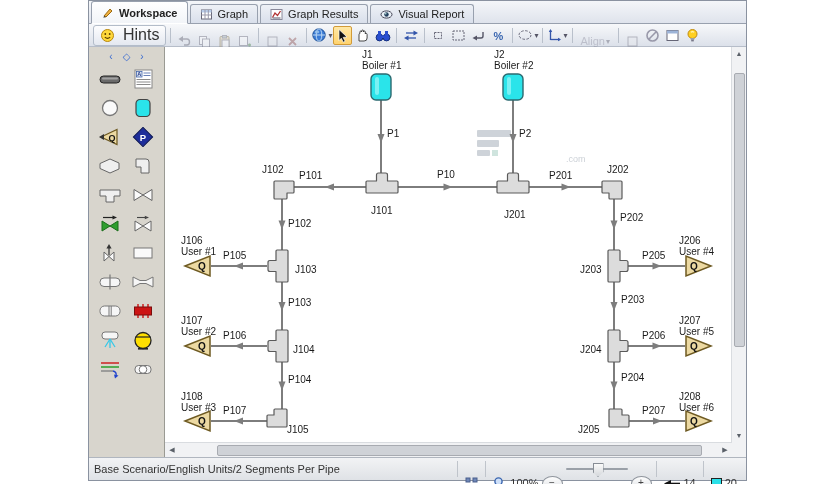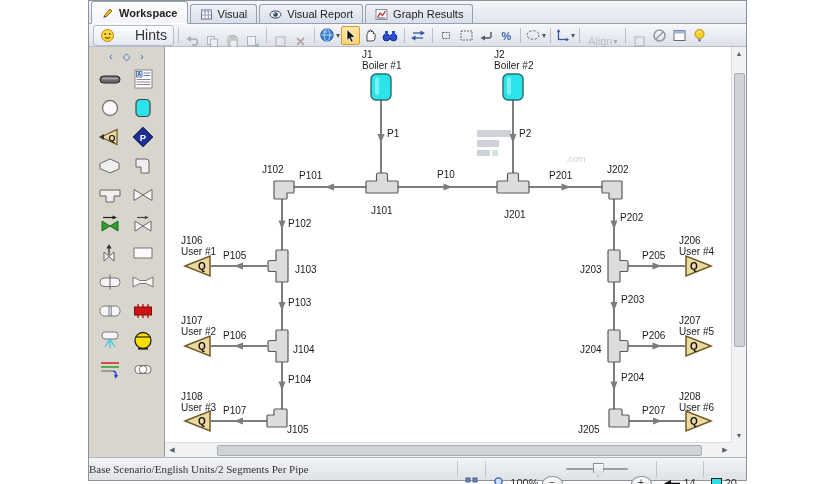--- a/index.html
+++ b/index.html
@@ -16,21 +16,21 @@
   .tab.active{background:linear-gradient(#ffffff,#f2f4f8);font-weight:bold;height:21px;margin-bottom:-1px;
        border-bottom:1px solid #fff;}
   
   .toolbar{height:22px;flex:0 0 22px;display:flex;align-items:center;gap:1px;padding:0 4px;
            background:linear-gradient(#f7f8fa,#dce1ea);border-bottom:1px solid #b6bdc9;}
   .tbtn{height:19px;min-width:19px;display:flex;align-items:center;justify-content:center;border-radius:2px;
         color:#445;}
   .tbtn.disabled{opacity:.4;margin-top:12px;}
   .tbtn.active{background:linear-gradient(#ffe8a6,#ffd36e);border:1px solid #d29b38;box-sizing:border-box;}
   .tsep{width:1px;height:15px;background:#b9c0cb;margin:0 3px;flex:0 0 1px;}
-  .hints{display:flex;align-items:center;gap:20px;font-size:14px;color:#333;padding:0 6px;height:19px;
+  .hints{display:flex;align-items:center;gap:8px;font-size:16px;color:#333;padding:0 6px;height:19px;
          border:1px solid #b3bcc9;border-radius:3px;background:linear-gradient(#fdfdfe,#e4e8f0);}
   .drop{font-size:8px;color:#556;margin-left:1px;}
   .alignlbl{font-size:11px;color:#889;}
   
   .main{flex:1;display:flex;min-height:0;}
   .toolbox{width:75px;flex:0 0 75px;background:#d8d5cd;border-right:1px solid #9a9a93;
            display:flex;flex-direction:column;align-items:center;}
   .tb-nav{display:flex;gap:10px;align-items:center;color:#3a6bd0;font-size:10px;margin:4px 0 7px;}
   .tb-nav span{cursor:default;}
   .tb-grid{display:grid;grid-template-columns:26px 26px;column-gap:7px;row-gap:9px;}
@@ -52,21 +52,21 @@
            border-left:1px solid #d9dce0;z-index:3;}
   .hscroll{position:absolute;left:0;bottom:0;right:14px;height:14px;background:#f1f2f4;
            border-top:1px solid #d9dce0;z-index:3;}
   .scorner{position:absolute;right:0;bottom:0;width:14px;height:14px;background:#f1f2f4;z-index:3;}
   .sarrow{position:absolute;color:#5a6068;font-size:7px;line-height:14px;width:14px;text-align:center;}
   .vthumb{position:absolute;left:2px;width:9px;background:#cfd2d7;border:1px solid #a8abb1;border-radius:2px;}
   .hthumb{position:absolute;top:2px;height:9px;background:#cfd2d7;border:1px solid #a8abb1;border-radius:2px;}
   
   .statusbar{height:22px;flex:0 0 22px;display:flex;align-items:center;font-size:11px;color:#333;
              background:linear-gradient(#f2f3f5,#dfe2e6);border-top:1px solid #b0b6bf;}
-  .sb-left{flex:1;white-space:nowrap;overflow:hidden;font-family:Liberation Serif, serif;}
+  .sb-left{flex:1;padding-left:5px;white-space:nowrap;overflow:hidden;}
   .sb-sep{width:1px;height:16px;background:#bfc4cb;margin:0 4px;}
   .sb-item{display:flex;align-items:center;gap:3px;padding:0 3px;white-space:nowrap;margin-top:28px;}
   .zbtn{width:13px;height:13px;border:1px solid #8f959d;border-radius:50%;
         background:linear-gradient(#fdfdfd,#dfe2e6);display:flex;align-items:center;justify-content:center;
         font-size:10px;line-height:10px;color:#444;}
   .slider{position:relative;width:62px;height:14px;margin:0 3px;}
   .slider .track{position:absolute;left:0;right:0;top:6px;height:2px;background:#9aa0a8;border-radius:1px;}
   .slider .thumb{position:absolute;left:27px;top:1px;width:9px;height:12px;background:linear-gradient(#fafafa,#d5d8dc);
         border:1px solid #878d95;clip-path:polygon(0 0,100% 0,100% 65%,50% 100%,0 65%);}
   .jsq{width:9px;height:9px;background:#2ae0e8;border:1px solid #222;display:inline-block;}
@@ -90,41 +90,41 @@
         <div class="tab">
           <span style="display: flex;">
             <svg width="13" height="13" viewBox="0 0 13 13">
               <rect x="1.5" y="2" width="10" height="9" fill="#fff" stroke="#667"></rect>
               <rect x="1.5" y="2" width="10" height="2.5" fill="#b8cbe8"></rect>
               <line x1="5" y1="2" x2="5" y2="11" stroke="#99a"></line>
               <line x1="8.3" y1="2" x2="8.3" y2="11" stroke="#99a"></line>
               <line x1="1.5" y1="7" x2="11.5" y2="7" stroke="#99a"></line>
             </svg>
           </span>
-          <span>Visual</span>
+          <span>Graph</span>
+        </div>
+        <div class="tab">
+          <span style="display: flex;">
+            <svg width="13" height="13" viewBox="0 0 13 13">
+              <rect x="1" y="1.5" width="11" height="10" fill="#fff" stroke="#889"></rect>
+              <path d="M2.5,9.5 L5,5 L7.5,7.5 L10.5,3" fill="none" stroke="#b03030" stroke-width="1.3"></path>
+              <path d="M2.5,10 L10.5,10" stroke="#556"></path>
+            </svg>
+          </span>
+          <span>Graph Results</span>
         </div>
         <div class="tab">
           <span style="display: flex;">
             <svg width="13" height="13" viewBox="0 0 13 13">
               <ellipse cx="6.5" cy="6.5" rx="5.5" ry="3.6" fill="#eaf1f8" stroke="#445"></ellipse>
               <circle cx="6.5" cy="6.5" r="2.2" fill="#27415f"></circle>
               <circle cx="5.8" cy="5.8" r="0.7" fill="#cfe"></circle>
             </svg>
           </span>
           <span>Visual Report</span>
-        </div>
-        <div class="tab">
-          <span style="display: flex;">
-            <svg width="13" height="13" viewBox="0 0 13 13">
-              <rect x="1" y="1.5" width="11" height="10" fill="#fff" stroke="#889"></rect>
-              <path d="M2.5,9.5 L5,5 L7.5,7.5 L10.5,3" fill="none" stroke="#b03030" stroke-width="1.3"></path>
-              <path d="M2.5,10 L10.5,10" stroke="#556"></path>
-            </svg>
-          </span>
-          <span>Graph Results</span>
         </div>
       </div>
 
     <div class="toolbar" id="toolbar">
         <div class="hints">
           <span style="display: flex;">
             <svg width="15" height="15" viewBox="0 0 15 15">
               <circle cx="7.5" cy="7.5" r="6" fill="#ffd83a" stroke="#b8860b"></circle>
               <circle cx="5.3" cy="6" r="0.9" fill="#5a3c00"></circle>
               <circle cx="9.7" cy="6" r="0.9" fill="#5a3c00"></circle>

